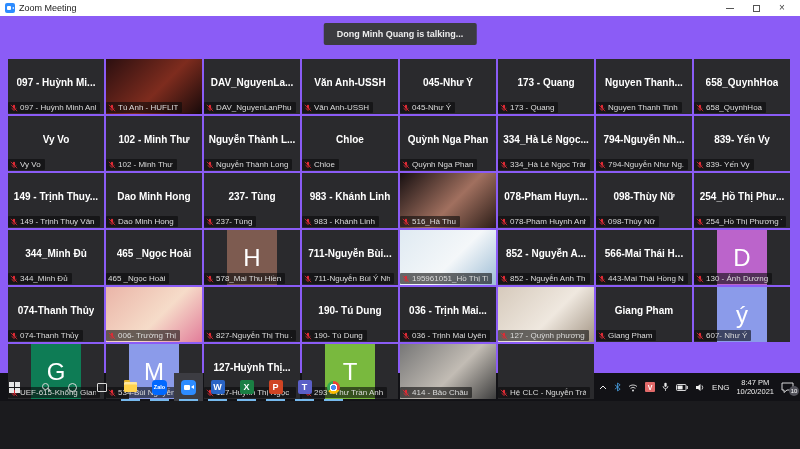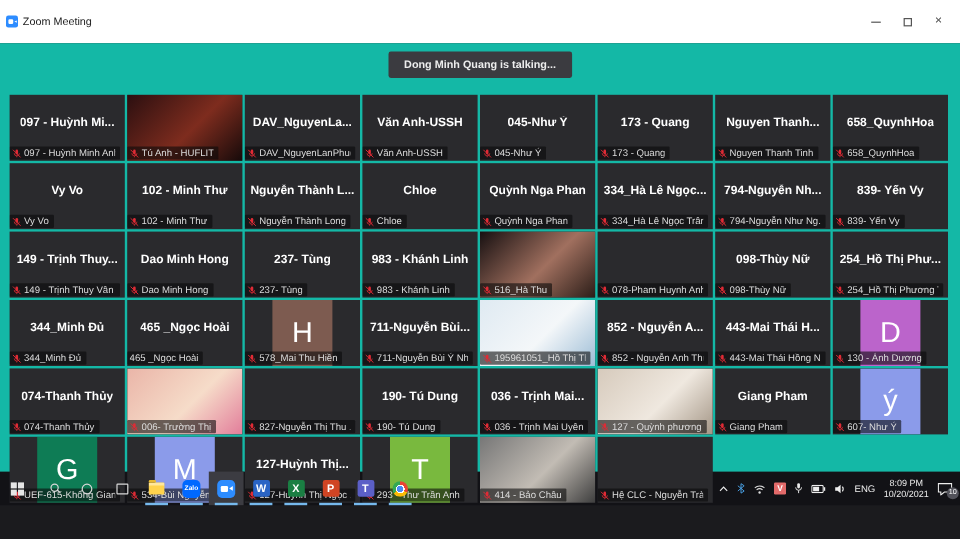--- a/index.html
+++ b/index.html
@@ -1,36 +1,36 @@
 <!DOCTYPE html>
 <html><head>
 <meta charset="utf-8">
 <style>
   * { box-sizing: border-box; margin: 0; padding: 0; }
   html,body { width:800px; height:449px; overflow:hidden; background:#1b1b1e;
     font-family:"Liberation Sans", sans-serif; }
 
   
   .titlebar { height:14px; background:#ffffff; display:flex; align-items:center;
-    padding:18px 5px; position:relative; }
+    padding:8px 5px; position:relative; }
   .app-icon { width:10px; height:10px; border-radius:2px; background:#2d8cff;
     margin-right:4px; position:relative; flex:0 0 auto; }
   .app-icon::before { content:""; position:absolute; left:2px; top:3px; width:4px;
     height:4px; background:#fff; border-radius:1px; }
   .app-icon::after { content:""; position:absolute; right:1.5px; top:3.5px; width:0; height:0;
     border-right:2.5px solid #fff; border-top:1.5px solid transparent; border-bottom:1.5px solid transparent; }
   .title-text { font-size:9px; color:#222; }
   .win-controls { margin-left:auto; display:flex; align-items:center; gap:16px; padding-right:8px; }
   .wc { width:10px; height:10px; position:relative; cursor:default; }
   .wc-min::before { content:""; position:absolute; left:1px; right:1px; top:5px; height:1px; background:#555; }
   .wc-max::before { content:""; position:absolute; inset:1.5px; border:1px solid #555; }
   .wc-close { color:#444; font-size:10px; line-height:10px; text-align:center; }
 
   
-  .stage { position:relative; height:357px; background:#14b8a6; }
+  .stage { position:relative; height:357px; background:#8b5cf6; }
   .talk-banner { position:absolute; top:7px; left:50%; transform:translateX(-50%);
     background:#3b3b40; color:#ededed; font-size:9px; font-weight:bold;
     padding:6px 13px; border-radius:2px; white-space:nowrap; z-index:5; }
 
   .grid { position:absolute; top:43px; left:8px; width:782px;
     display:grid; grid-template-columns:repeat(8, 1fr); gap:2px; }
   .tile { height:55px; background:#2a2a2d; position:relative; overflow:hidden; }
   .video-bg { position:absolute; inset:0; }
   .tile-center { position:absolute; inset:0 0 8px 0; display:flex; align-items:center;
     justify-content:center; }
@@ -514,20 +514,24 @@
           <line x1="6" y1="8.8" x2="6" y2="10.6" stroke="#e02b35" stroke-width="1"></line>
           <line x1="1.2" y1="1.2" x2="10.8" y2="10.8" stroke="#e02b35" stroke-width="1.2"></line>
         </svg>
       </span>
       <span class="lbl-text">516_Hà Thu</span>
     </div>
   </div>
 
   <div class="tile">
 
+    <div class="tile-center">
+      <span class="center-name">078-Pham Huyn...</span>
+
+    </div>
     <div class="tile-label">
       <span class="mic">
         <svg viewBox="0 0 12 12">
           <rect x="4.4" y="1" width="3.2" height="6" rx="1.6" fill="#e02b35"></rect>
           <path d="M2.8 5.6a3.2 3.2 0 0 0 6.4 0" stroke="#e02b35" stroke-width="1" fill="none"></path>
           <line x1="6" y1="8.8" x2="6" y2="10.6" stroke="#e02b35" stroke-width="1"></line>
           <line x1="1.2" y1="1.2" x2="10.8" y2="10.8" stroke="#e02b35" stroke-width="1.2"></line>
         </svg>
       </span>
       <span class="lbl-text">078-Pham Huynh Anh...</span>
@@ -675,21 +679,21 @@
           <line x1="1.2" y1="1.2" x2="10.8" y2="10.8" stroke="#e02b35" stroke-width="1.2"></line>
         </svg>
       </span>
       <span class="lbl-text">852 - Nguyễn Anh Thư</span>
     </div>
   </div>
 
   <div class="tile">
 
     <div class="tile-center">
-      <span class="center-name">443-Mai Thái H...</span>
+      <span class="center-name">566-Mai Thái H...</span>
 
     </div>
     <div class="tile-label">
       <span class="mic">
         <svg viewBox="0 0 12 12">
           <rect x="4.4" y="1" width="3.2" height="6" rx="1.6" fill="#e02b35"></rect>
           <path d="M2.8 5.6a3.2 3.2 0 0 0 6.4 0" stroke="#e02b35" stroke-width="1" fill="none"></path>
           <line x1="6" y1="8.8" x2="6" y2="10.6" stroke="#e02b35" stroke-width="1"></line>
           <line x1="1.2" y1="1.2" x2="10.8" y2="10.8" stroke="#e02b35" stroke-width="1.2"></line>
         </svg>
@@ -1071,21 +1075,21 @@
     </span>
     <span class="titem">
       <svg width="10" height="9" viewBox="0 0 10 9">
         <polygon points="1,3 3,3 5.5,1 5.5,8 3,6 1,6" fill="#ededed"></polygon>
         <path d="M7 2.5a3.5 3.5 0 0 1 0 4" fill="none" stroke="#ededed" stroke-width="0.9"></path>
       </svg>
     </span>
     <span class="titem lang">ENG</span>
     <span class="titem clock">
       <span>
-        <span>8:09 PM</span><br>
+        <span>8:47 PM</span><br>
         <span>10/20/2021</span>
       </span>
     </span>
     <span class="titem notif">
       <svg width="13" height="11" viewBox="0 0 13 11">
         <path d="M1 1h11v7H6l-3 2.5V8H1z" fill="none" stroke="#ededed" stroke-width="0.9"></path>
       </svg>
       <span class="badge">10</span>
     </span>
   </div>

